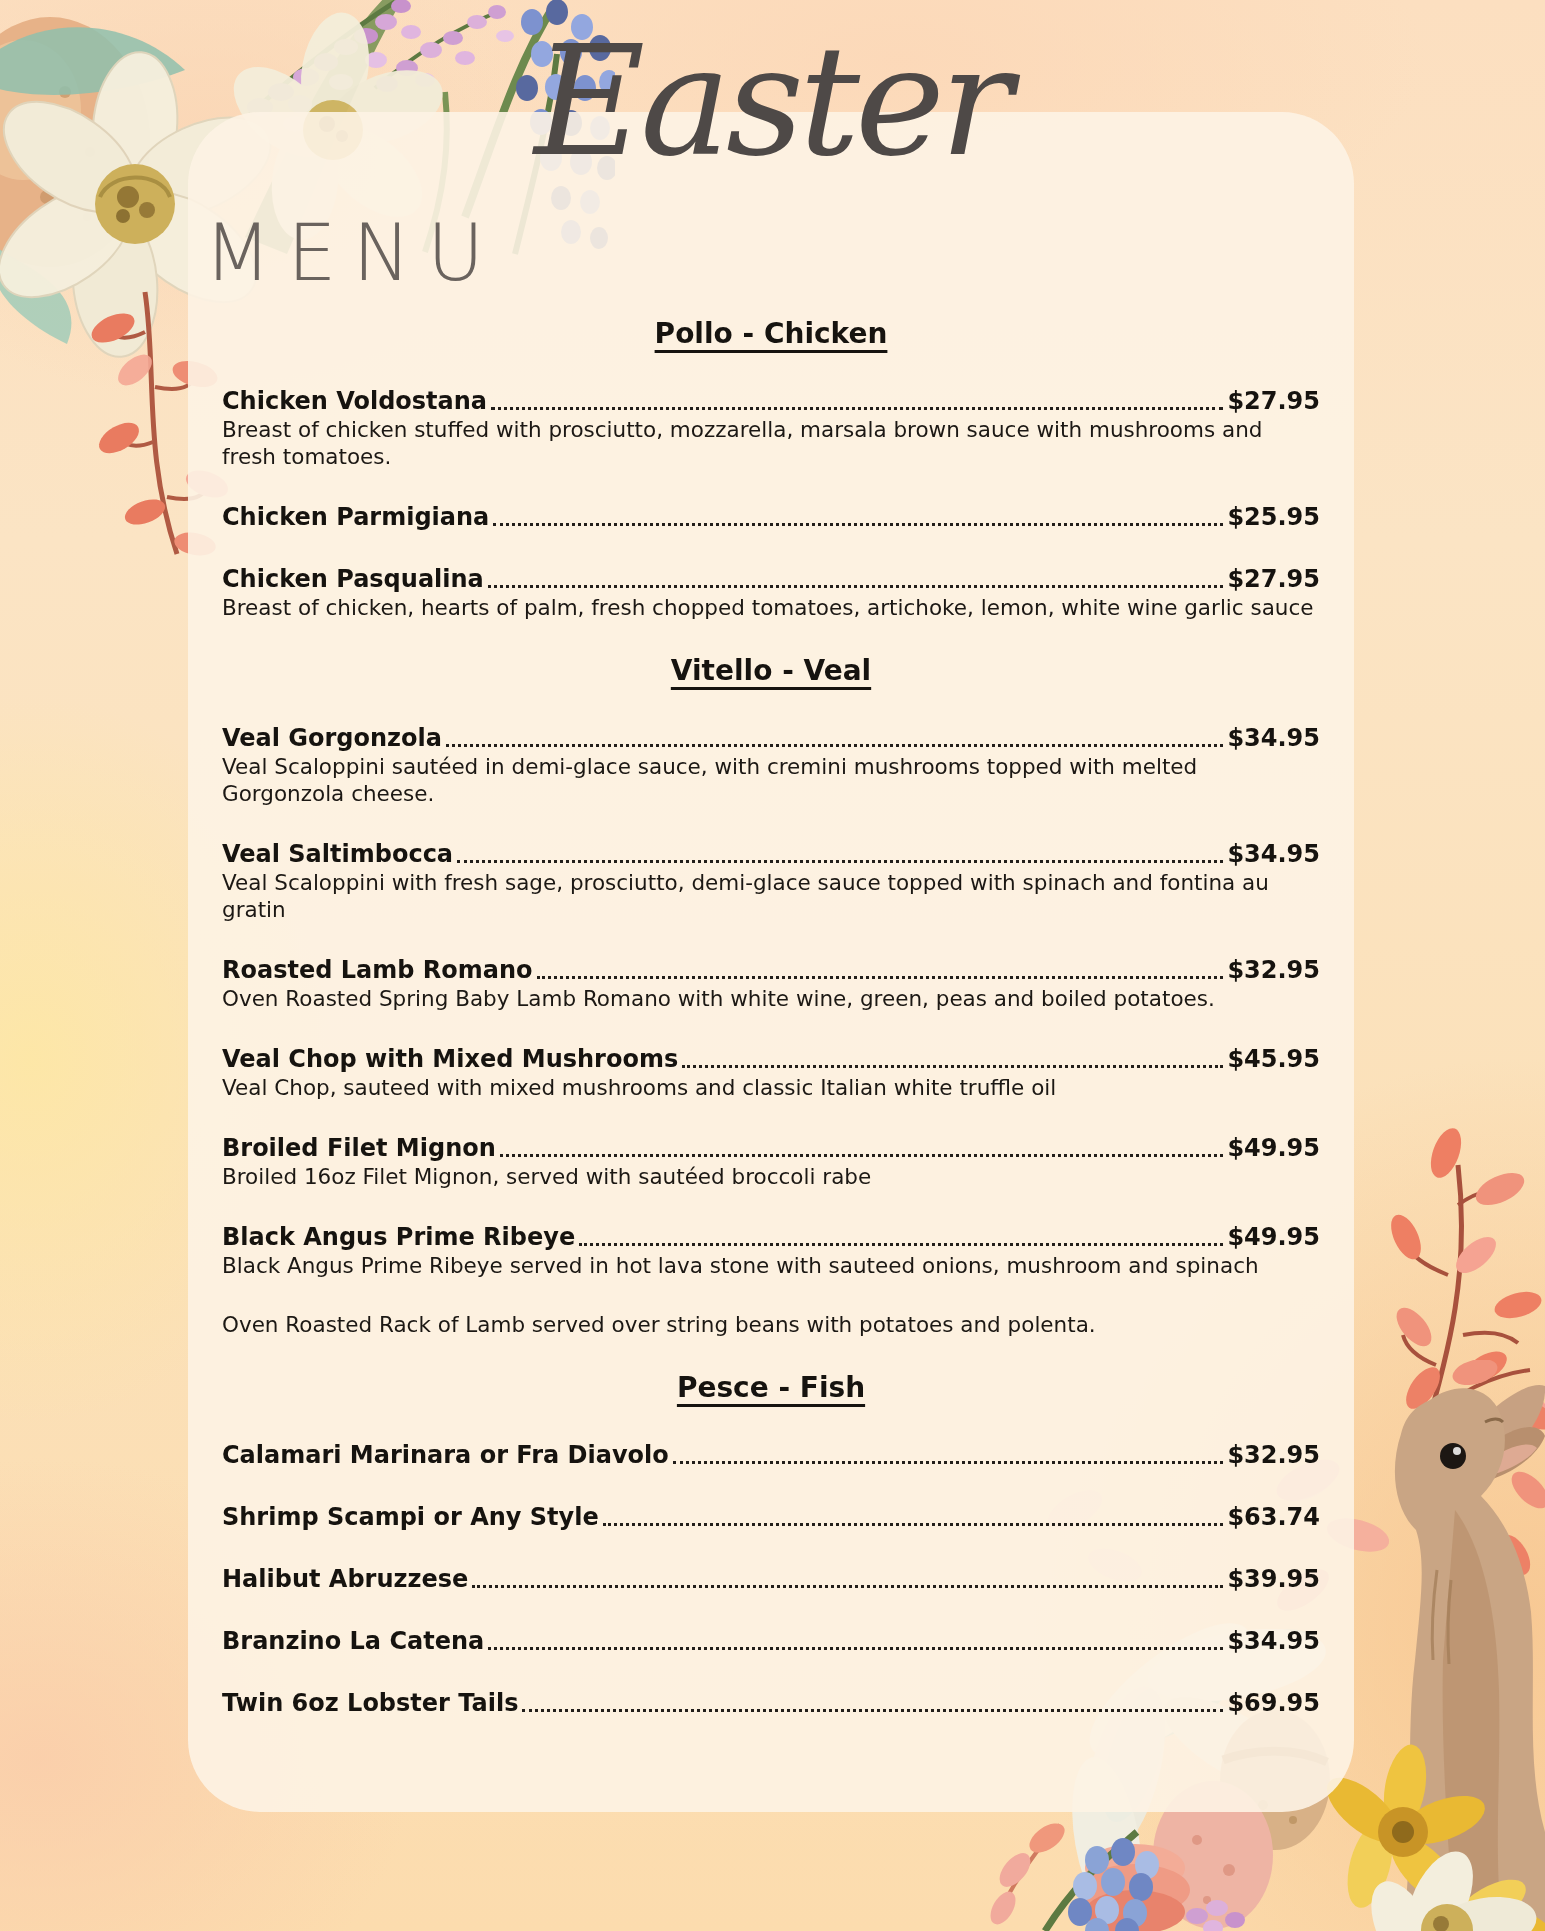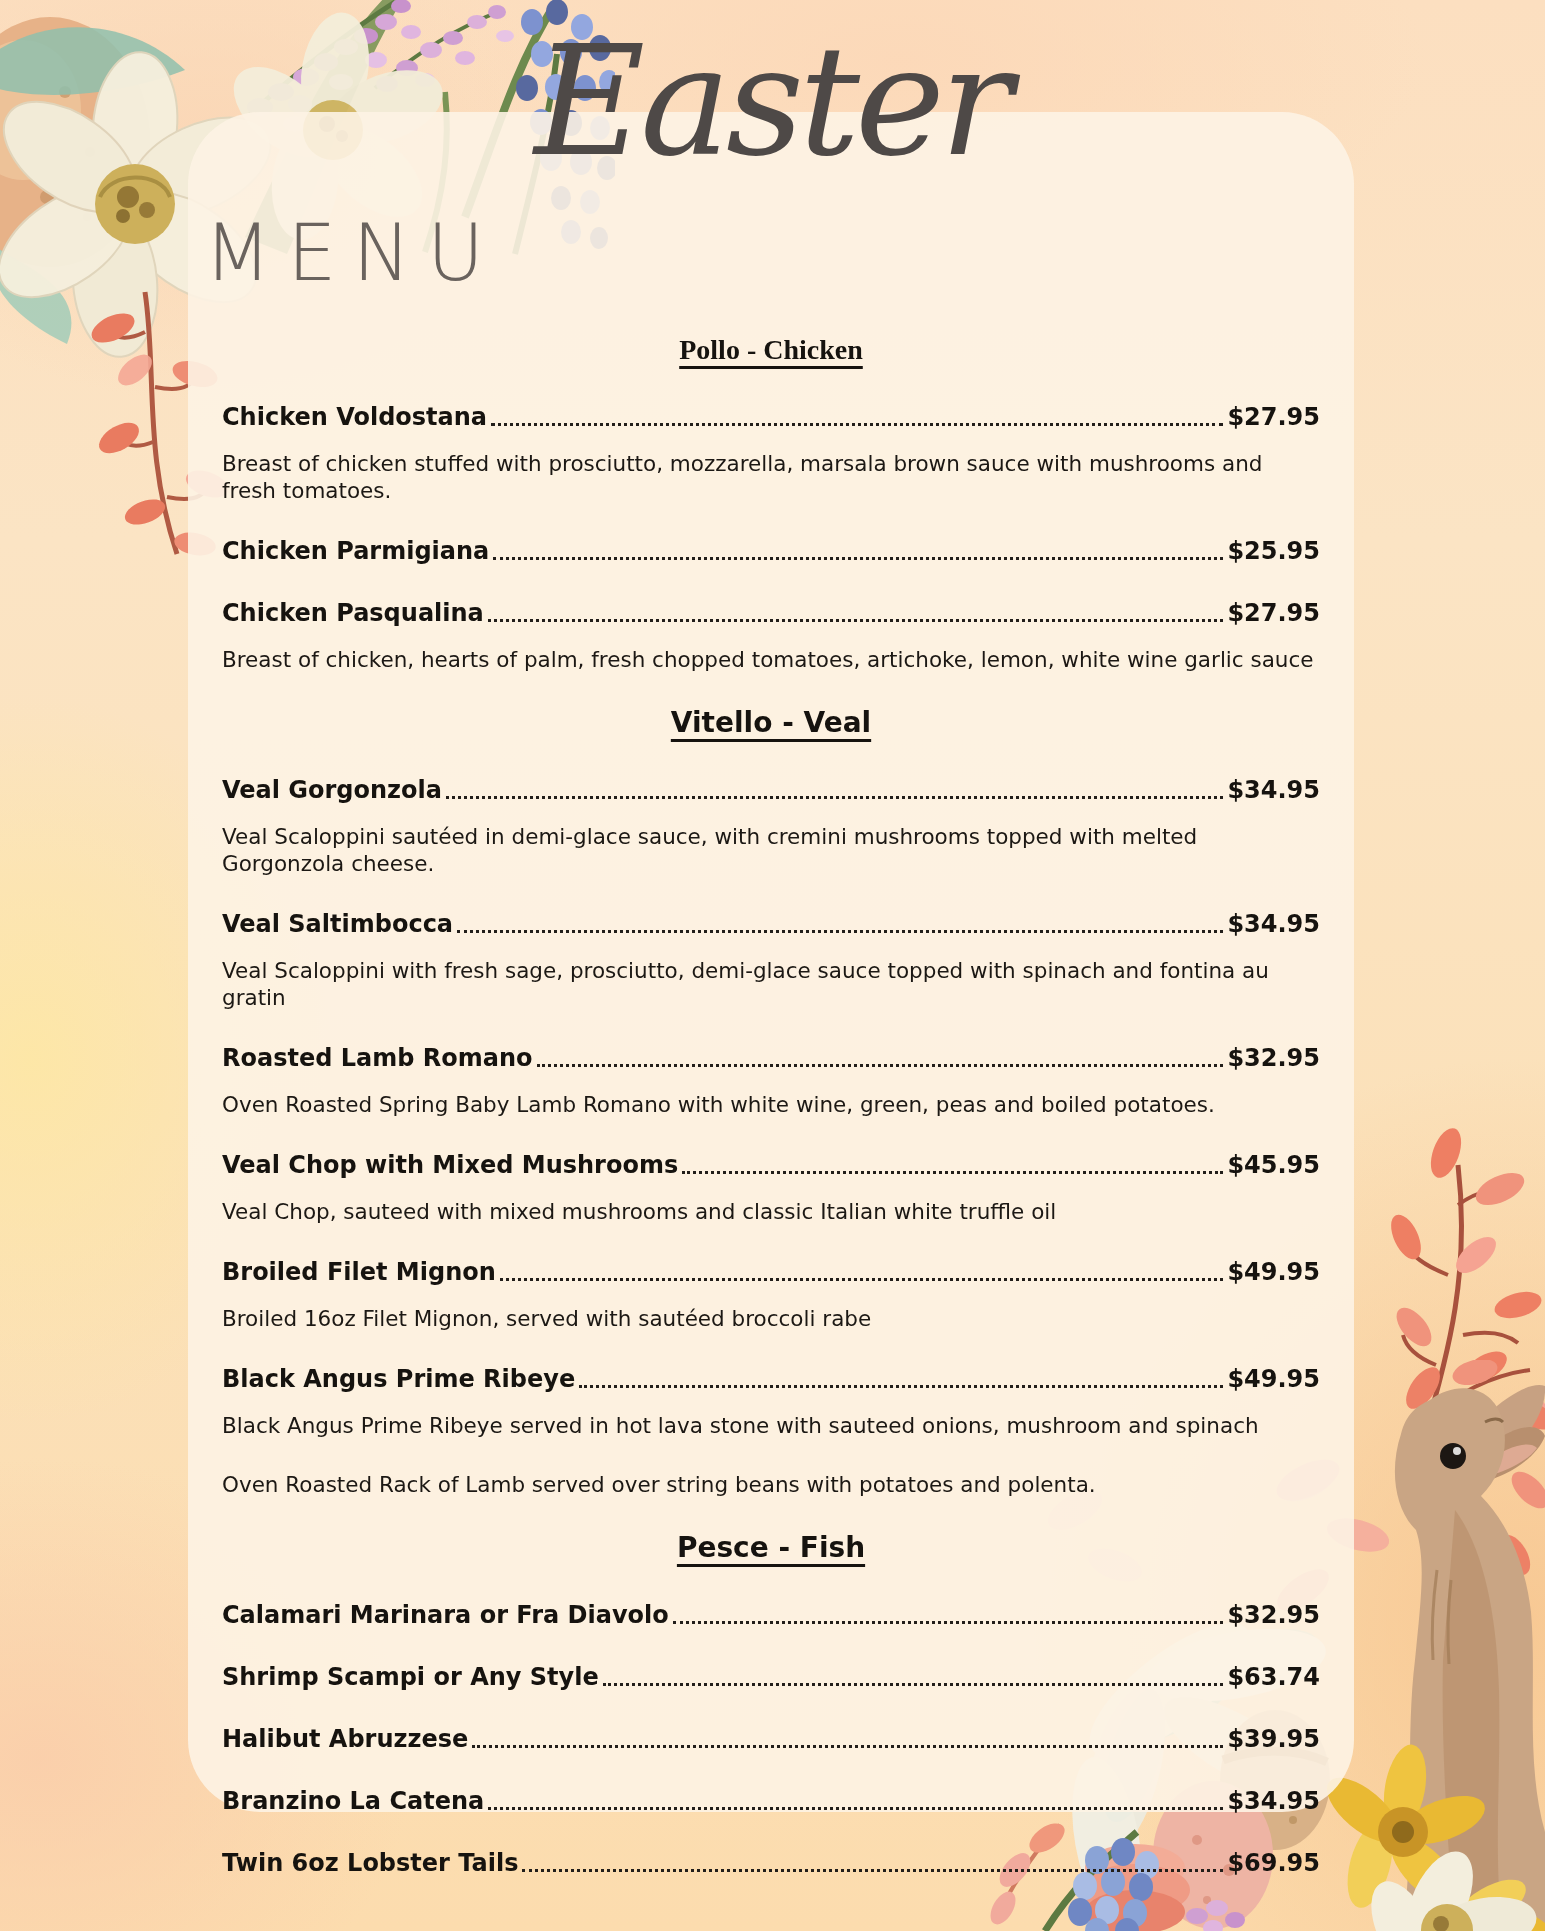--- a/index.html
+++ b/index.html
@@ -27,26 +27,26 @@
   .title-menu{
     position:absolute;left:0;right:0;top:102px;text-align:left;
     font-size:78px;line-height:1;font-weight:200;color:#6a635e;letter-spacing:16px;text-indent:16px;
   }
   .sections{position:absolute;top:204px;left:34px;right:34px;}
   .section-heading{
     font-size:28px;line-height:36px;font-weight:700;text-align:center;color:#16130f;
     margin:8px 0 34px 0;
     text-decoration:underline;text-decoration-thickness:2.5px;text-underline-offset:7px;
   }
-  .section:first-child .section-heading{margin-top:16px;font-family:Liberation Serif, serif;}
+  .section:first-child .section-heading{margin-top:0;}
   .menu-item{margin-bottom:32px;}
   .item-line{display:flex;align-items:flex-end;font-size:24px;line-height:30px;font-weight:700;color:#16130f;}
   .item-name,.item-price{white-space:nowrap;}
   .leader{flex:1;min-width:24px;margin:0 4px;border-bottom:3.4px dotted #221e1a;align-self:flex-end;margin-bottom:6px;}
-  .item-desc{font-size:21.5px;line-height:27px;margin-top:18px;font-weight:400;color:#1c1814;}
+  .item-desc{font-size:21.5px;line-height:27px;margin-top:0;font-weight:400;color:#1c1814;}
 </style>
 </head>
 <body>
 
 <svg class="decor" style="left:-5px;top:-8px" width="620" height="640" viewBox="0 0 620 640">
   <g>
     <ellipse cx="55" cy="150" rx="100" ry="125" fill="#e7b288"></ellipse>
     <ellipse cx="28" cy="118" rx="58" ry="70" fill="#f0c9a0" opacity=".7"></ellipse>
     <circle cx="70" cy="100" r="6" fill="#b98655" opacity=".55"></circle>
     <circle cx="95" cy="160" r="5" fill="#b98655" opacity=".55"></circle>

